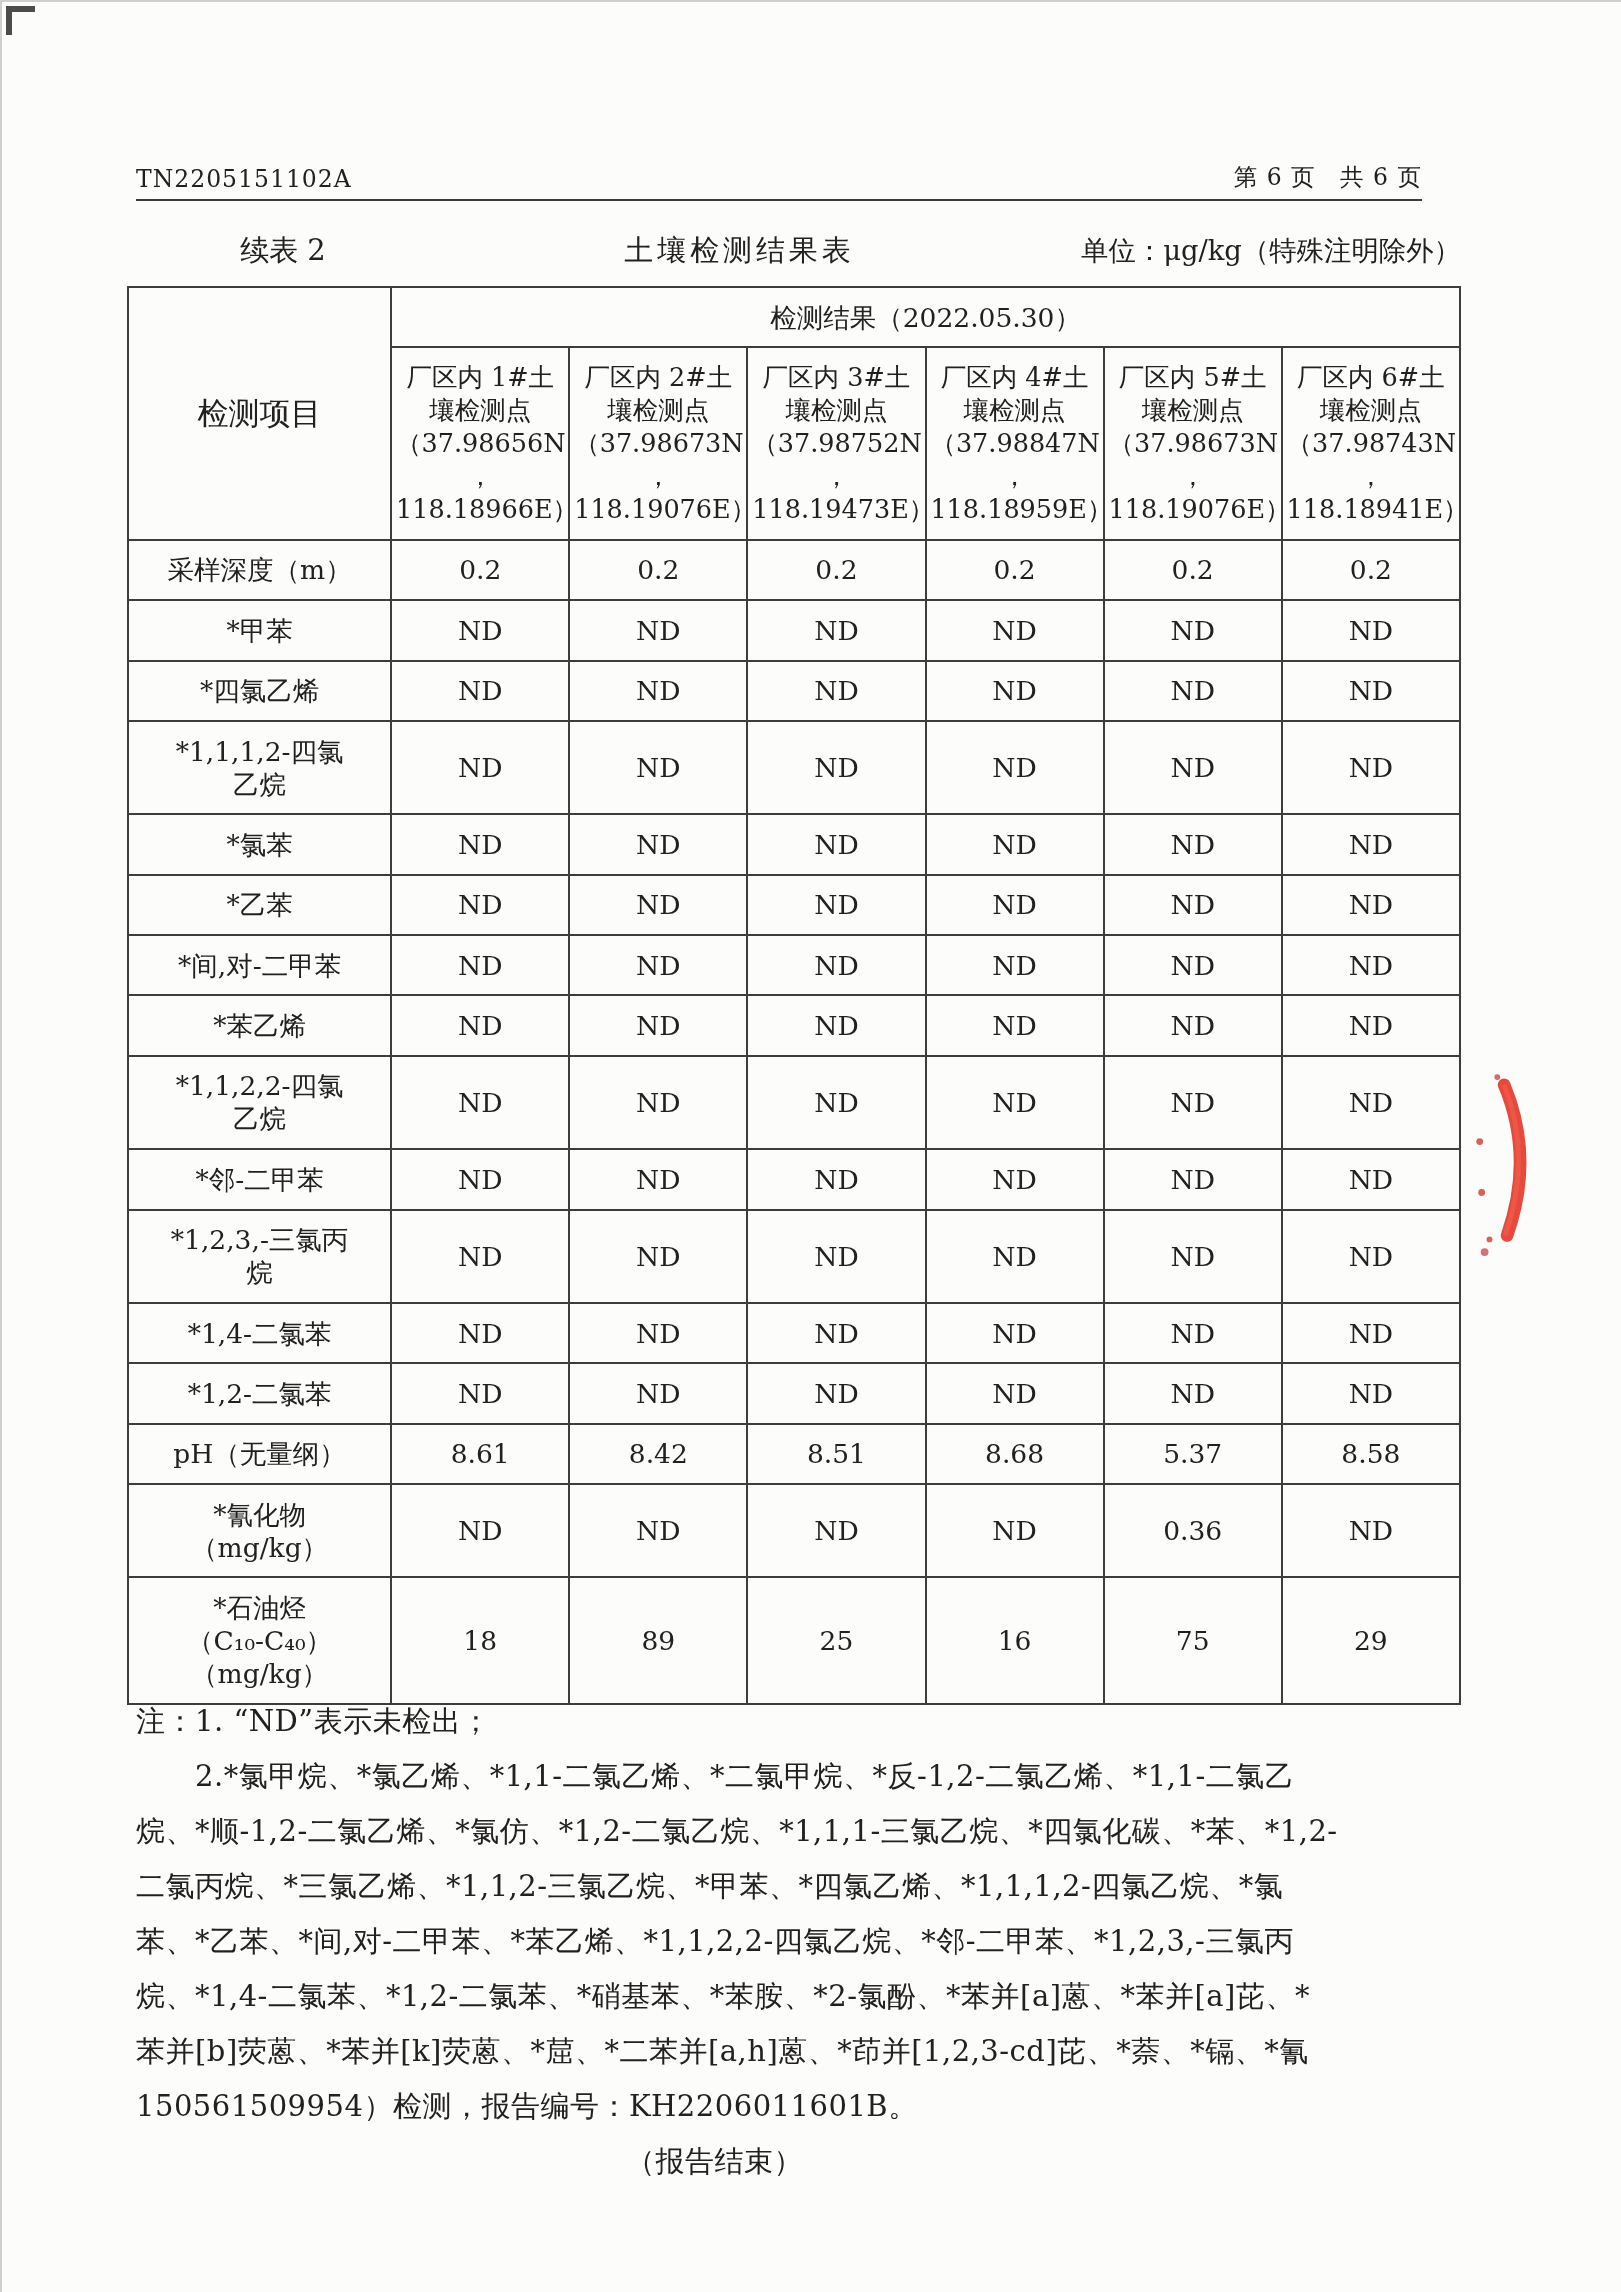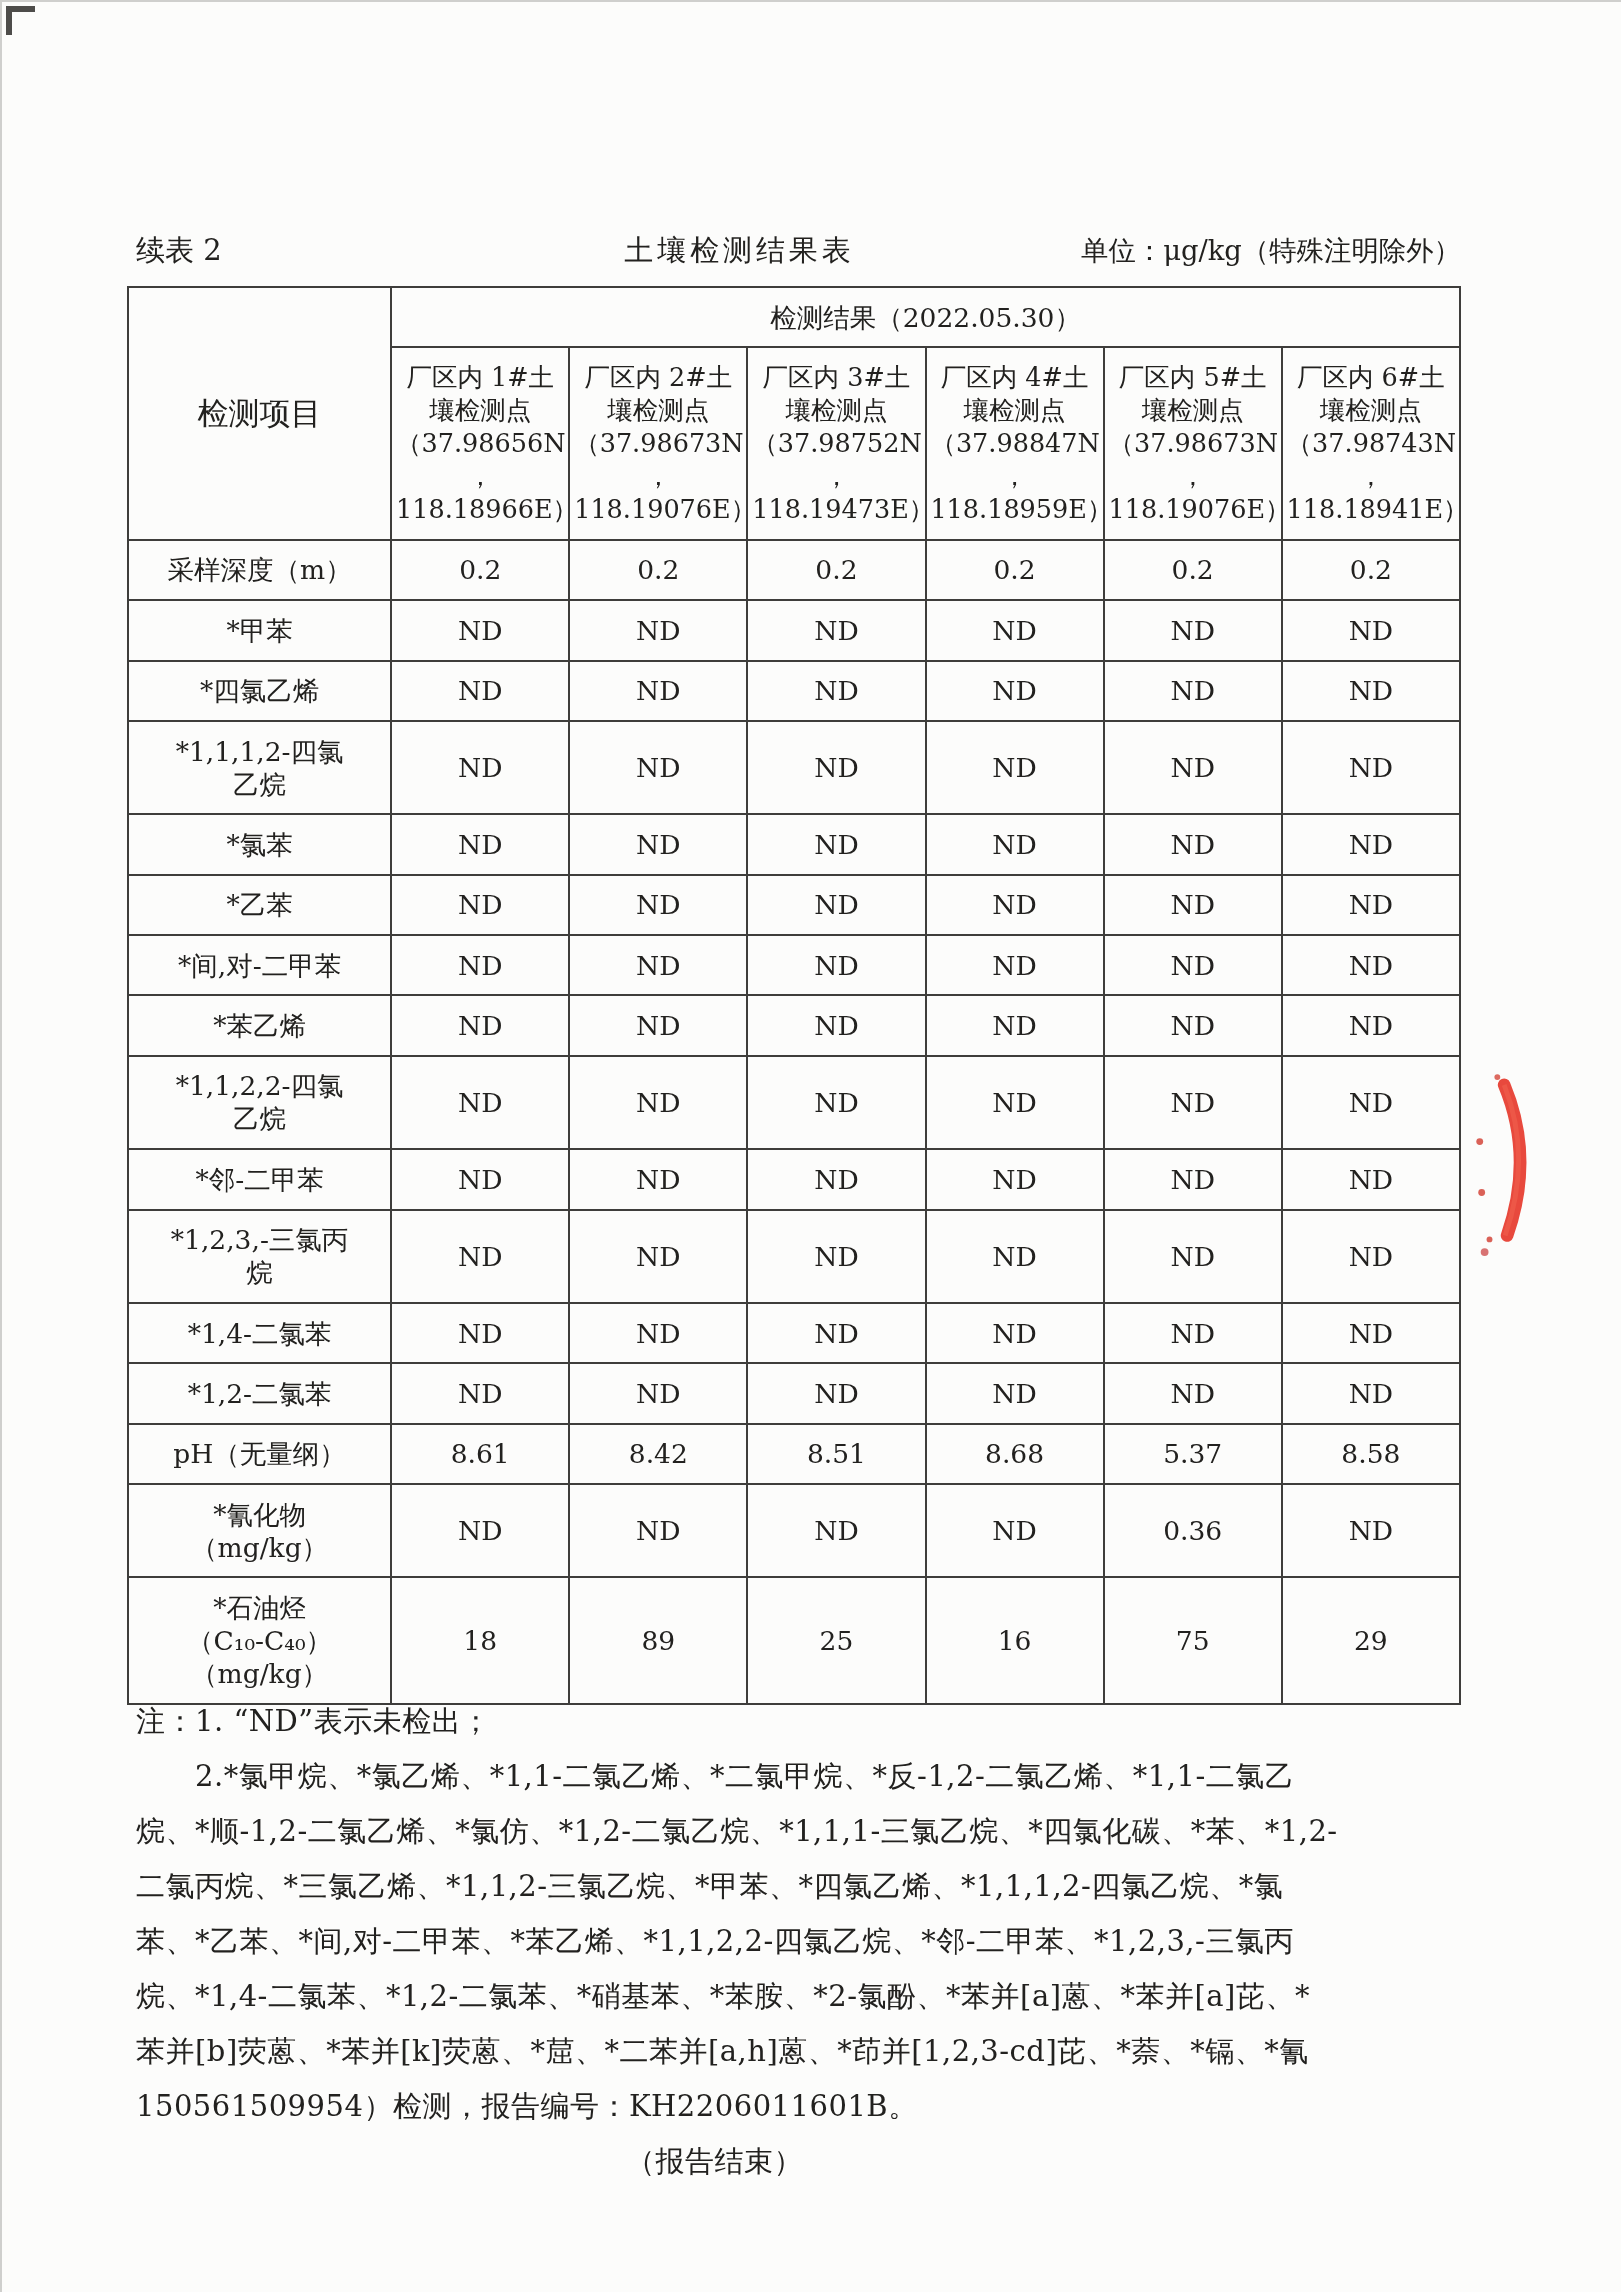--- a/index.html
+++ b/index.html
@@ -25,21 +25,21 @@
     display:flex;justify-content:space-between;align-items:flex-end;
     font-size:23.5px;letter-spacing:1px;
     border-bottom:2px solid #3c3b39;
     padding-bottom:5.9px;
   }
   .title-bar{
     position:absolute;left:134px;top:229px;width:1325px;
     display:flex;align-items:baseline;
     font-size:29px;
   }
-  .title-bar .left{width:294px;text-align:left;}
+  .title-bar .left{width:294px;text-align:center;}
   .title-bar .center{flex:1;text-align:center;letter-spacing:3.9px;}
   .title-bar .right{width:412px;text-align:right;font-size:27.4px;}
 
   table.results{
     position:absolute;left:125px;top:284px;
     width:1334px;
     border-collapse:collapse;
     table-layout:fixed;
     font-size:26.5px;
   }
@@ -69,20 +69,24 @@
 
   .stamp-svg{position:absolute;left:1466px;top:1061px;}
 </style>
 </head>
 <body>
 
 <div class="page">
 
   <div class="corner-mark"></div>
 
+  <div class="doc-header">
+    <span>TN2205151102A</span>
+    <span>第 6 页　共 6 页</span>
+  </div>
 
   <div class="title-bar">
     <span class="left">续表 2</span>
     <span class="center">土壤检测结果表</span>
     <span class="right">单位：μg/kg（特殊注明除外）</span>
   </div>
 
   <table class="results">
     <colgroup>
       <col class="c-item">

